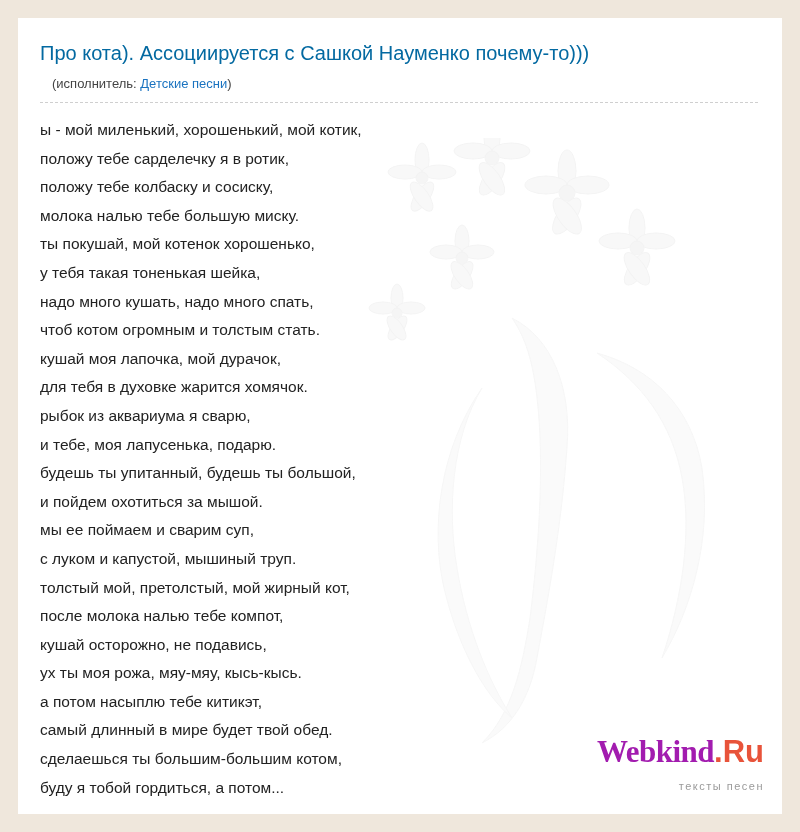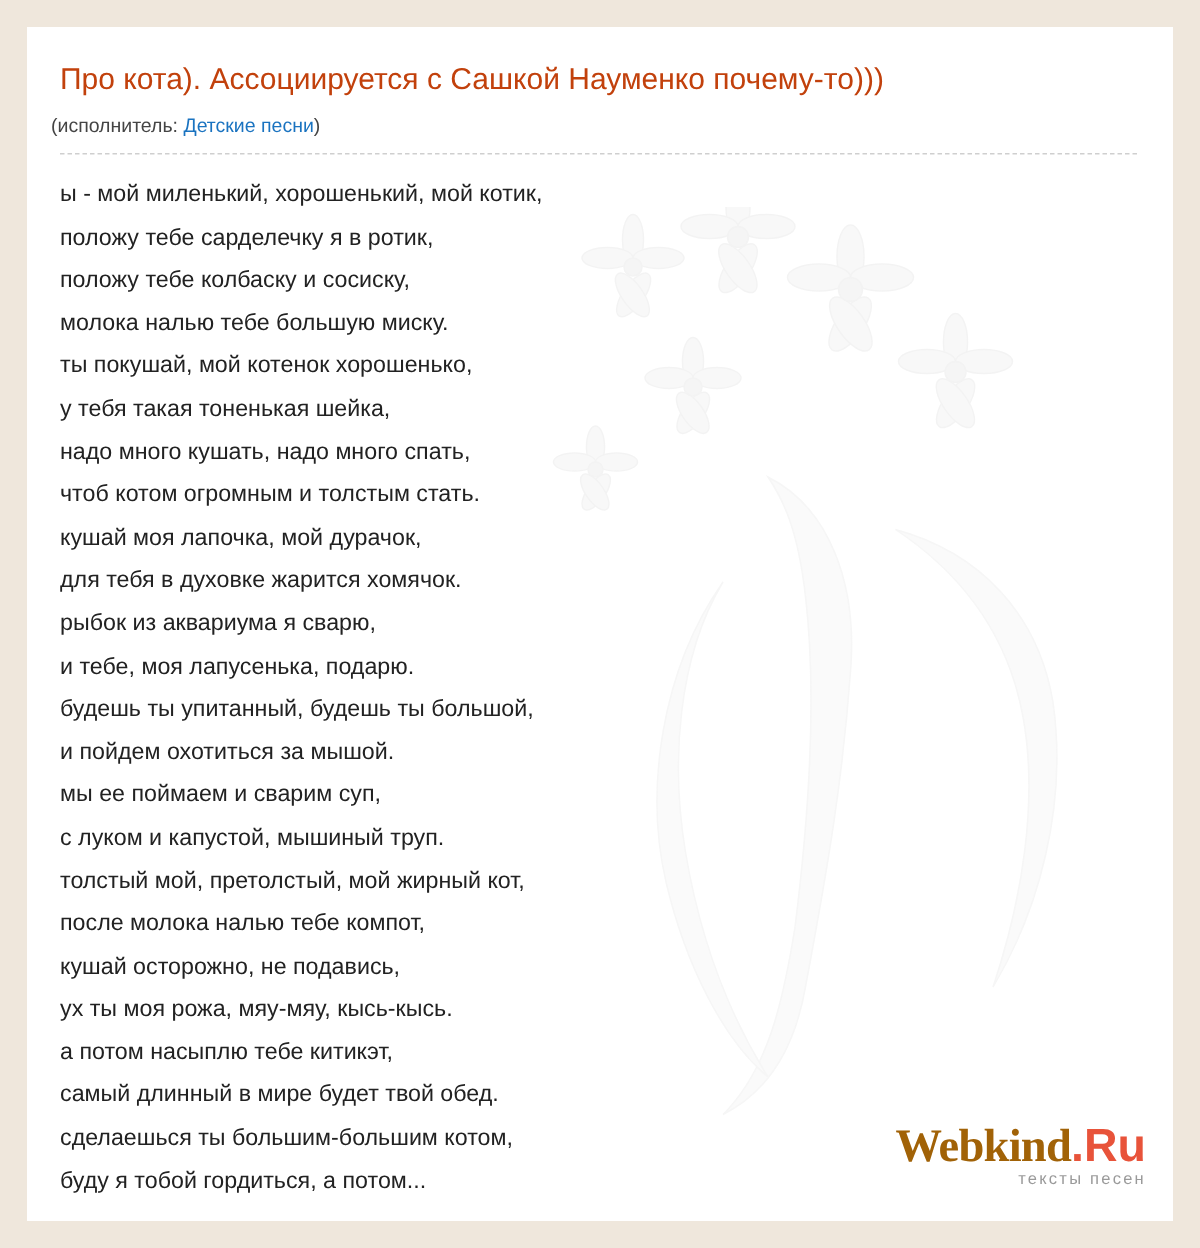--- a/index.html
+++ b/index.html
@@ -32,27 +32,27 @@
     height: 620px;
     pointer-events: none;
     opacity: 0.55;
   }
   .song-title {
     position: absolute;
     left: 22px;
     top: 22px;
     width: 720px;
     font-size: 20px;
-    color: #c2410c;
+    color: #0369a1;
     line-height: 26px;
     white-space: nowrap;
   }
   .performer-line {
     position: absolute;
-    left: 16px;
+    left: 34px;
     top: 58px;
     font-size: 13px;
     color: #444444;
   }
   .performer-line a {
     color: #1a73c0;
     text-decoration: none;
   }
   .divider {
     position: absolute;
@@ -74,32 +74,32 @@
   .logo {
     position: absolute;
     right: 18px;
     bottom: 22px;
     text-align: right;
     line-height: 1;
   }
   .logo .wk {
     font-size: 31px;
     font-weight: bold;
-    color: #a16207;
+    color: #a21caf;
     letter-spacing: -0.5px;
     font-family: "Liberation Serif", serif;
   }
   .logo .ru {
     font-size: 31px;
     font-weight: bold;
     color: #e8533a;
     font-family: Liberation Sans, sans-serif;
   }
   .logo .sub {
-    margin-top: 2px;
+    margin-top: 14px;
     font-size: 11px;
     color: #9a9a9a;
     letter-spacing: 1.5px;
   }
 </style>
 </head>
 <body>
 
 <div class="page">
 

